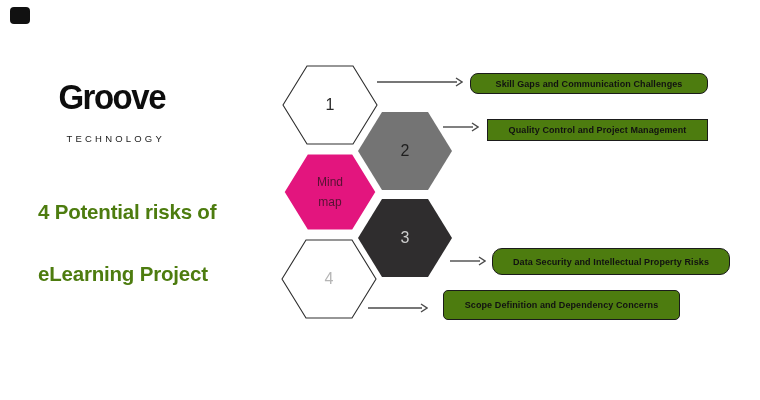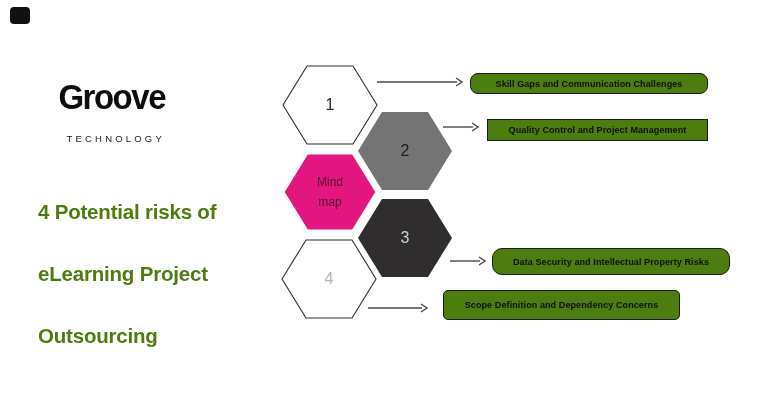--- a/index.html
+++ b/index.html
@@ -75,21 +75,20 @@
   <div class="corner-mark"></div>
 
   <div class="logo">
     <div class="logo-word">Groove</div>
     <div class="logo-sub">TECHNOLOGY</div>
   </div>
 
   <div class="title">
     <div class="title-line">4 Potential risks of</div>
     <div class="title-line">eLearning Project</div>
-    <div class="title-line">Outsourcing</div>
   </div>
 
   <div class="hex hex1">
     <svg width="98" height="82" viewBox="0 0 98 82">
       <polygon class="poly-white" points="2,41 26,2 72,2 96,41 72,80 26,80"></polygon>
     </svg>
     <span class="hex-label hex-num num1">1</span>
   </div>
 
   <div class="hex hex2">

